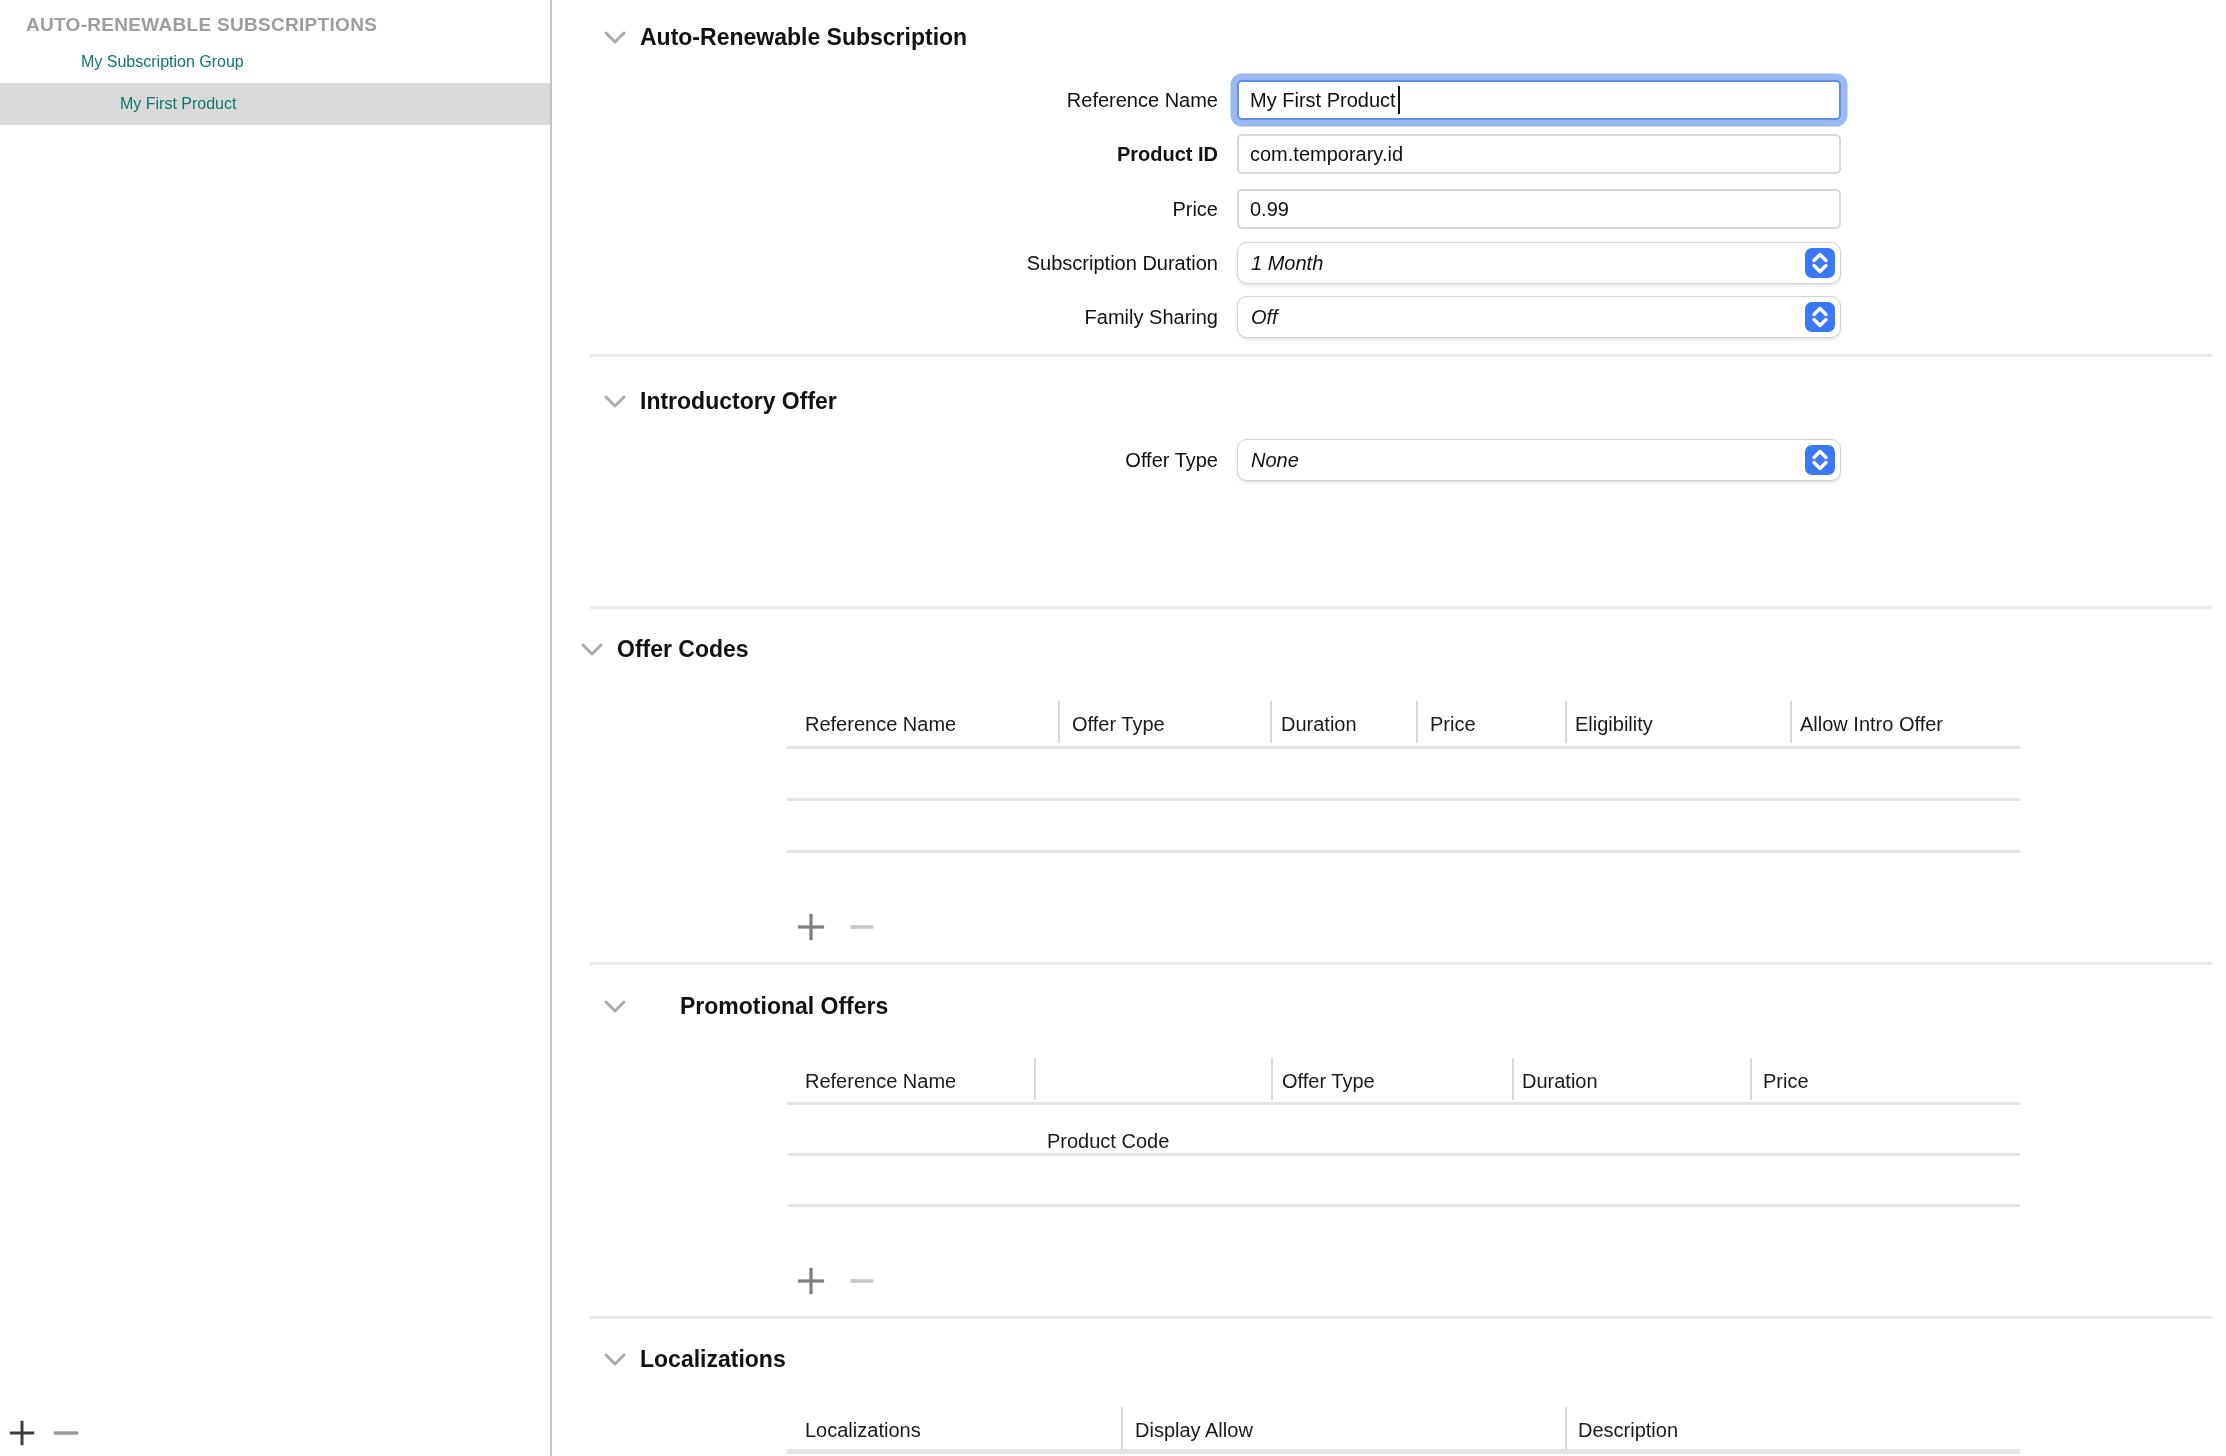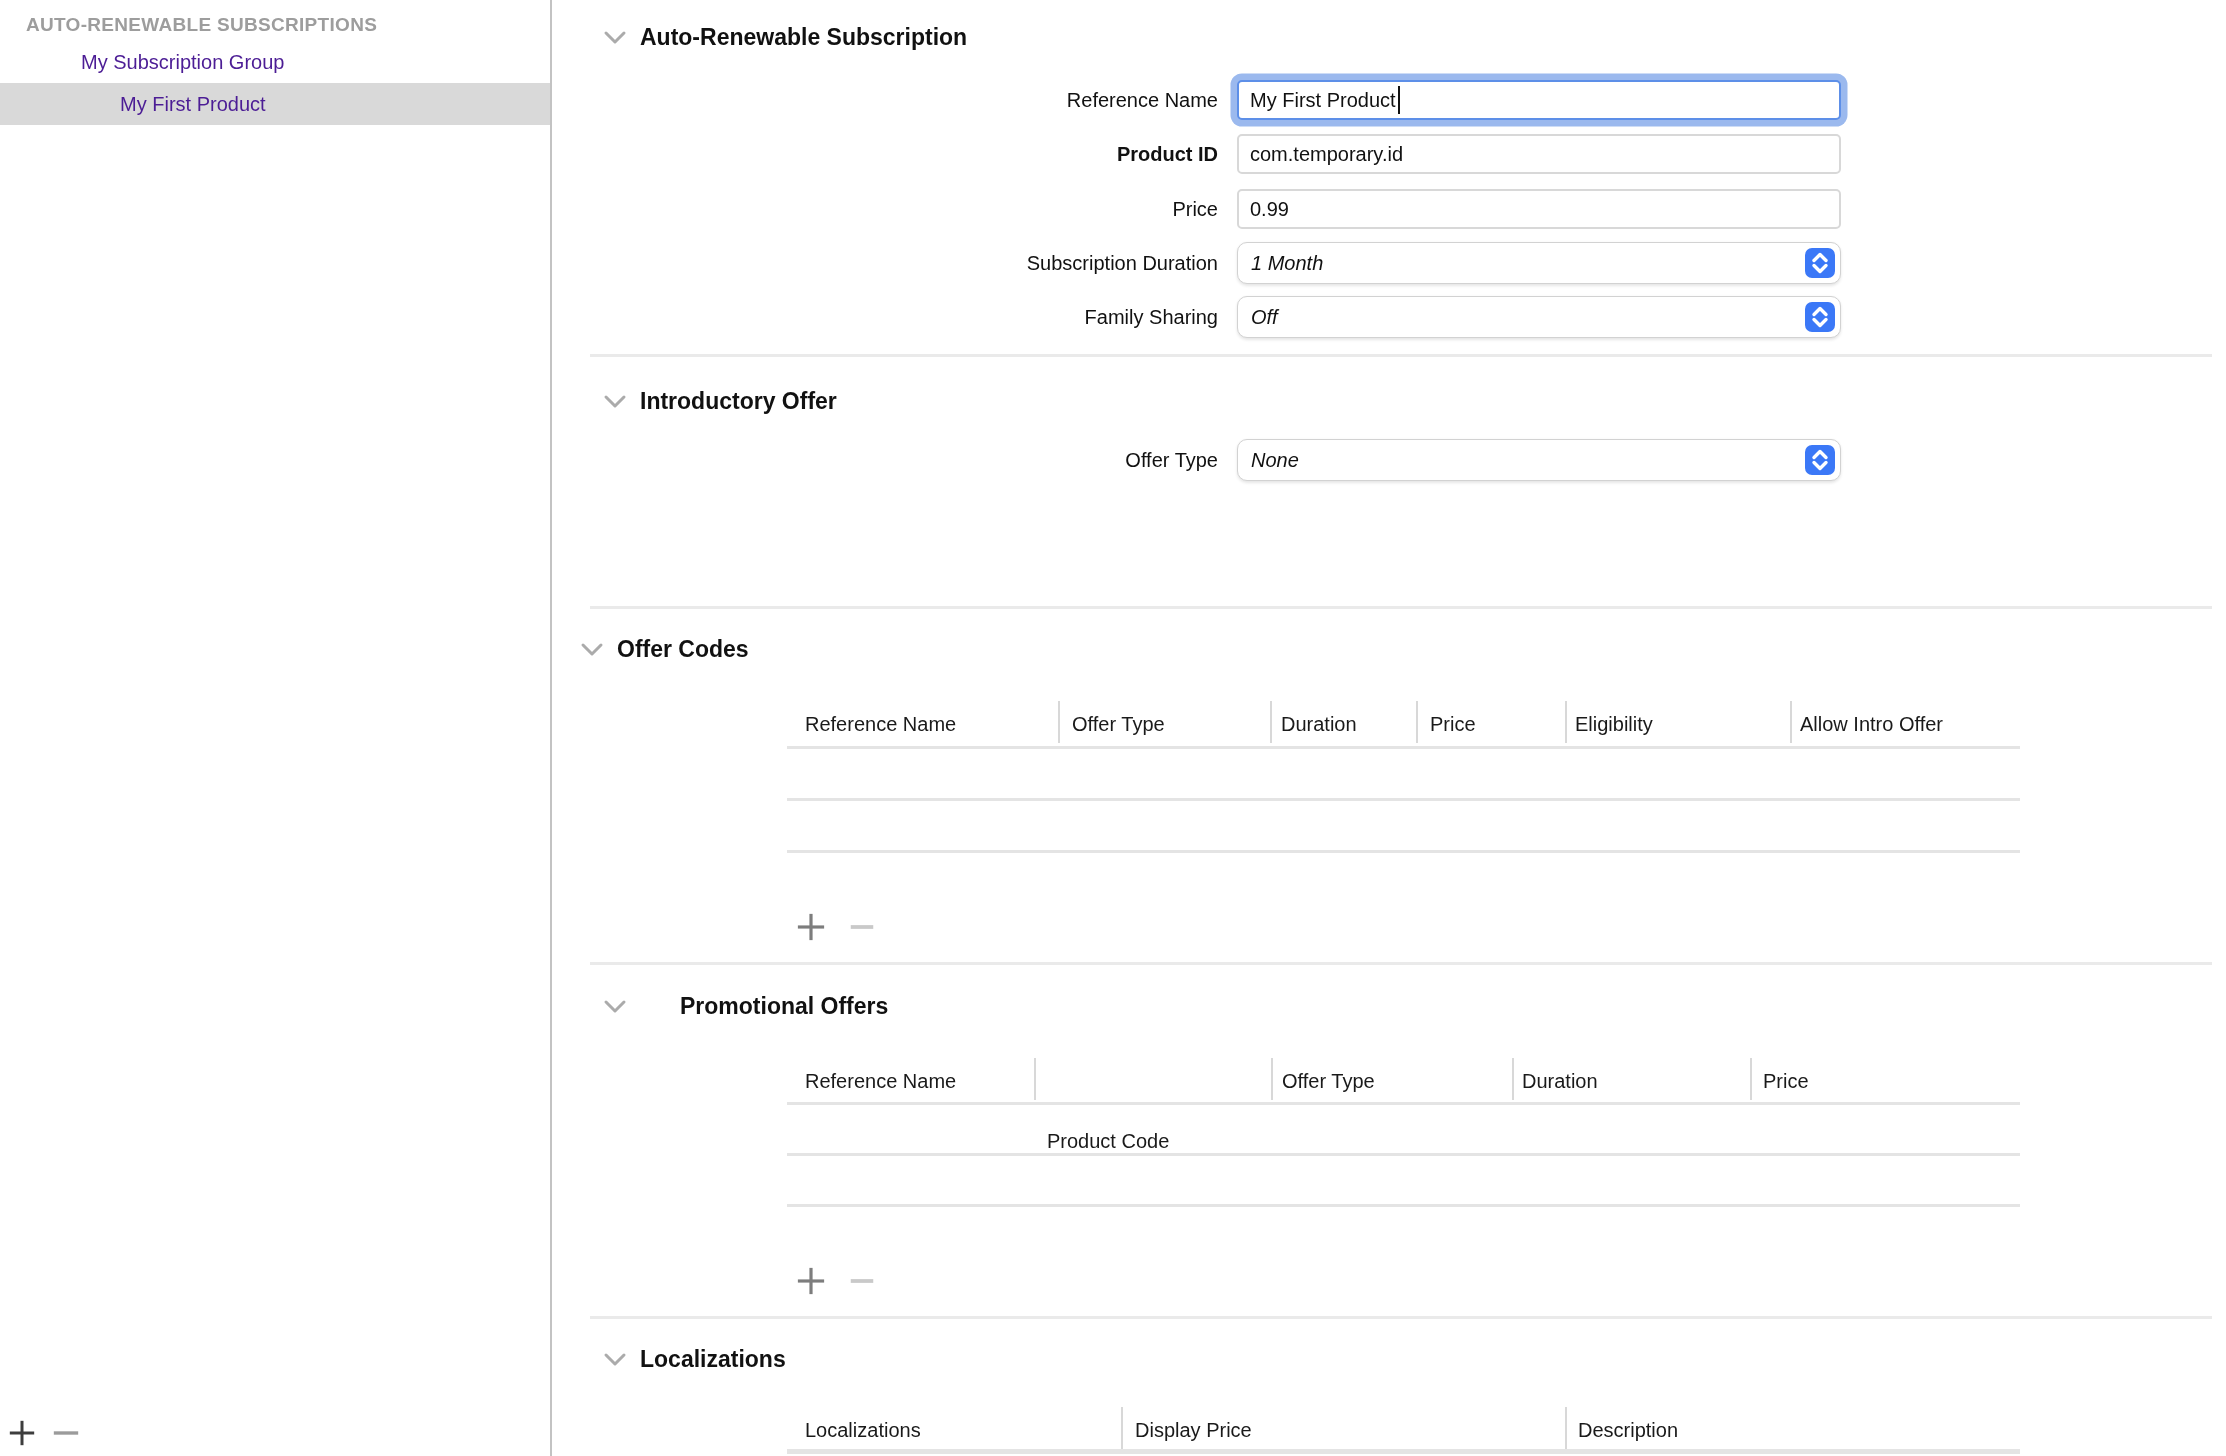--- a/index.html
+++ b/index.html
@@ -6,21 +6,21 @@
   html, body { width: 2226px; height: 1456px; background: #ffffff; overflow: hidden; }
   body { font-family: "Liberation Sans", "DejaVu Sans", sans-serif; color: #1a1a1a; }
   #page { position: relative; width: 2226px; height: 1456px; background: #fff; }
 
   
   #sidebar { position: absolute; left: 0; top: 0; width: 464px; height: 1456px; background: #fff; }
   #split-divider { position: absolute; left: 550px; top: 0; width: 2px; height: 1456px; background: #c3c3c3; }
   .side-row { position: absolute; left: 0; width: 550px; height: 42px; display: flex; align-items: center; }
   .side-row.selected { background: #d9d9d9; }
   .side-group-header { font-size: 19px; font-weight: bold; color: #9d9d9d; letter-spacing: 0.3px; }
-  .side-label { font-size: 20px; color: #4c1d95; white-space: nowrap; }
+  .side-label { font-size: 16px; color: #0f766e; white-space: nowrap; }
   .side-bottom-bar { position: absolute; left: 0; top: 1414px; width: 550px; height: 42px; }
   .icon-btn { position: absolute; width: 32px; height: 32px; display: flex; align-items: center; justify-content: center; }
 
   
   .section-header { position: absolute; display: flex; align-items: center; }
   .disclosure { width: 26px; height: 18px; margin-right: 12px; display: flex; align-items: center; justify-content: center; }
   .section-title { font-size: 23px; font-weight: bold; color: #111; white-space: nowrap; }
   .divider { position: absolute; left: 590px; width: 1622px; height: 3px; background: #eaeaea; }
 
   .form-label { position: absolute; left: 620px; width: 598px; text-align: right; font-size: 20px; color: #111; line-height: 26px; white-space: nowrap; }
@@ -240,20 +240,20 @@
       <svg width="24" height="15" viewBox="0 0 24 15">
           <polyline points="3,3 12,12 21,3" fill="none" stroke="#ababab" stroke-width="3" stroke-linecap="round" stroke-linejoin="round"></polyline>
         </svg>
     </span>
     <span class="section-title">Localizations</span>
   </div>
 
   <div>
     <div class="tbl-col-header" style="left:805px; top:1417px;">Localizations</div>
     <div class="tbl-vsep" style="left:1121px; top:1407px;"></div>
-    <div class="tbl-col-header" style="left:1135px; top:1417px;">Display Price</div>
+    <div class="tbl-col-header" style="left:1135px; top:1417px;">Display Allow</div>
     <div class="tbl-vsep" style="left:1565px; top:1407px;"></div>
     <div class="tbl-col-header" style="left:1578px; top:1417px;">Description</div>
 
     <div class="tbl-hline" style="left:787px; top:1449px; width:1233px; height:5px;"></div>
   </div>
 
 </div>
 
 </body></html>

